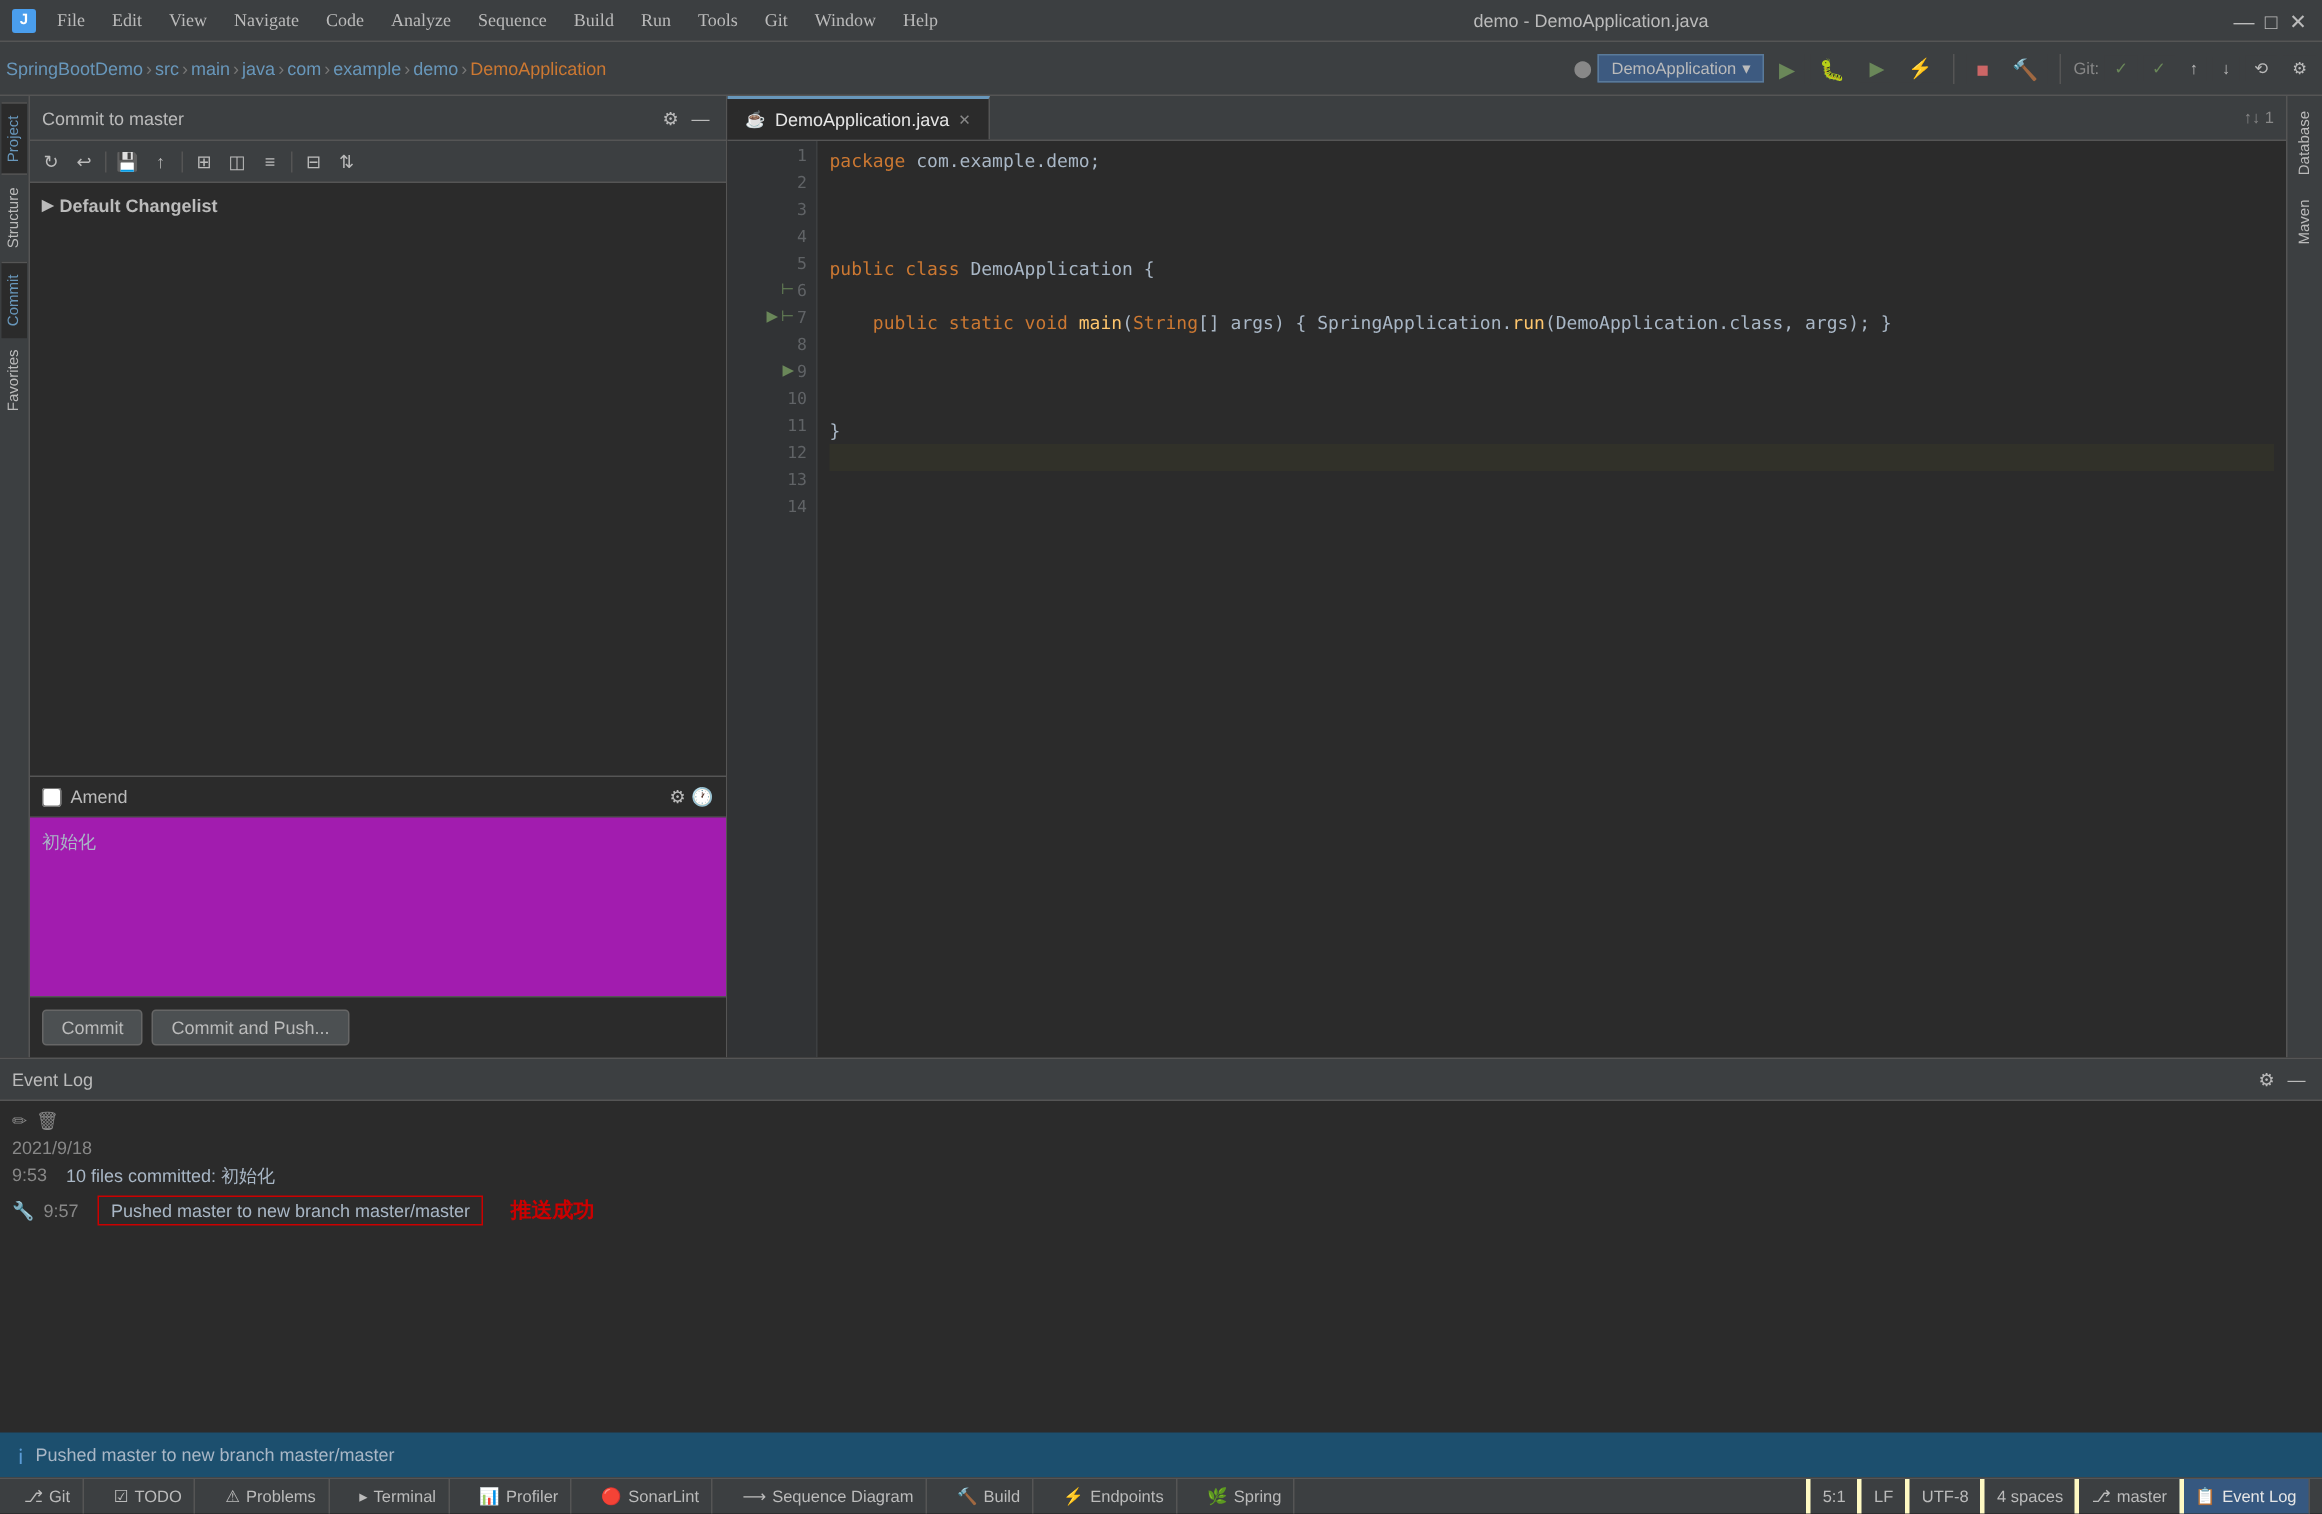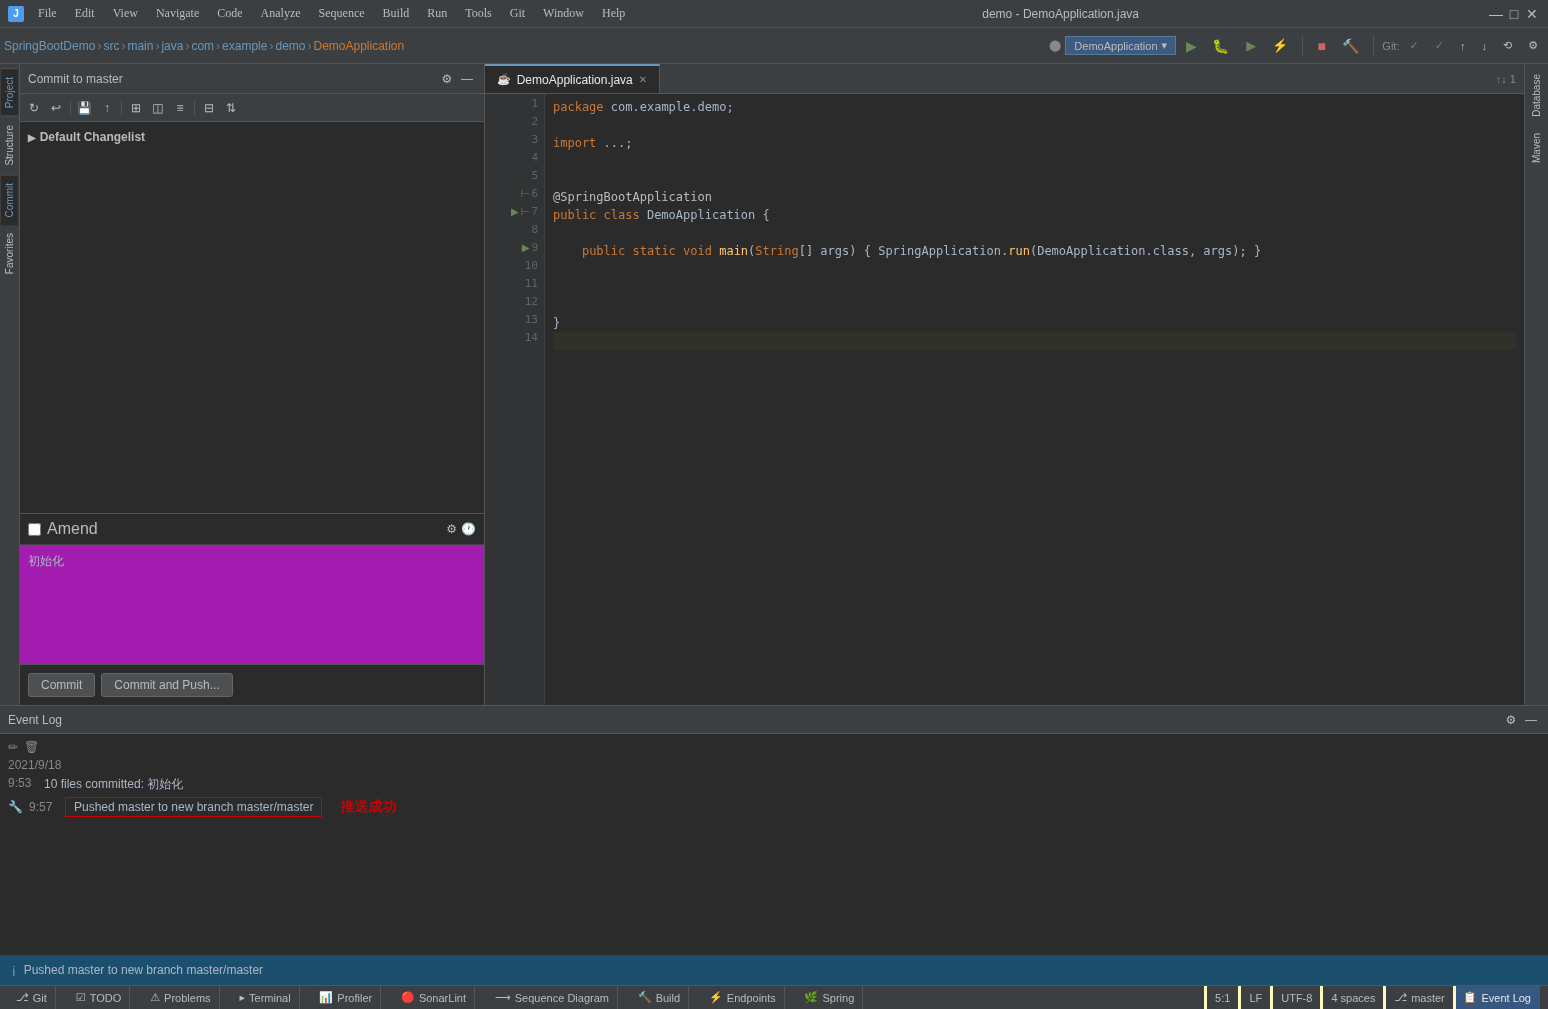--- a/index.html
+++ b/index.html
@@ -43,21 +43,21 @@
     .ctb-sep { width: 1px; height: 14px; background: #555; margin: 0 2px; }
 
     
     .file-tree { flex: 1; overflow-y: auto; padding: 4px 0; }
     .changelist-header { display: flex; align-items: center; padding: 4px 8px; color: #bbb; font-size: 12px; font-weight: bold; cursor: pointer; }
     .changelist-arrow { margin-right: 4px; font-size: 10px; }
 
     
     .amend-section { padding: 6px 8px; border-top: 1px solid #555; display: flex; align-items: center; gap: 6px; }
     .amend-checkbox { width: 13px; height: 13px; cursor: pointer; }
-    .amend-label { color: #bbb; font-size: 16px; }
+    .amend-label { color: #bbb; font-size: 12px; }
     .amend-icons { display: flex; gap: 4px; margin-left: auto; }
     .amend-icon { color: #bbb; font-size: 12px; cursor: pointer; }
 
     
     .commit-message-area { flex: 1; padding: 6px 8px; border-top: 1px solid #444; min-height: 80px; max-height: 160px; overflow-y: auto; }
     .commit-message-text { color: #a9b7c6; font-size: 12px; }
 
     
     .commit-buttons { padding: 8px; display: flex; gap: 6px; border-top: 1px solid #555; }
     .commit-btn { background: #4c5052; border: 1px solid #666; color: #bbb; padding: 4px 12px; cursor: pointer; font-size: 12px; border-radius: 3px; }
@@ -311,24 +311,22 @@
             <span class="gutter-num">13</span>
           </div>
         <div class="gutter-line" style="height:18px; display:flex; align-items:center; justify-content:flex-end; padding-right:6px;">
             <span class="gutter-num">14</span>
           </div>
       </div>
 
       <div class="code-area">
         <div class="code-line"><span class="kw">package</span><span class="plain"> com.example.demo;</span></div>
         <div class="code-line">&nbsp;</div>
-        <div class="code-line"><span class="kw">import</span><span class="plain"> ...;</span></div>
-        <div class="code-line">&nbsp;</div>
-        <div class="code-line">&nbsp;</div>
-        <div class="code-line"><span style="color:#bbb;">@SpringBootApplication</span></div>
+        <div class="code-line">&nbsp;</div>
+        <div class="code-line">&nbsp;</div>
         <div class="code-line"><span class="kw">public class </span><span class="class-name">DemoApplication</span><span class="plain"> {</span></div>
         <div class="code-line">&nbsp;</div>
         <div class="code-line"><span class="plain">    </span><span class="kw">public static void </span><span class="method">main</span><span class="plain">(</span><span class="kw">String</span><span class="plain">[] args) { </span><span class="class-name">SpringApplication</span><span class="plain">.</span><span class="method">run</span><span class="plain">(</span><span class="class-name">DemoApplication</span><span class="plain">.class, args); }</span></div>
         <div class="code-line">&nbsp;</div>
         <div class="code-line">&nbsp;</div>
         <div class="code-line">&nbsp;</div>
         <div class="code-line"><span class="plain">}</span></div>
         <div class="code-line active-line" style="background: rgba(255,255,0,0.03);">&nbsp;</div>
       </div>
     </div>

